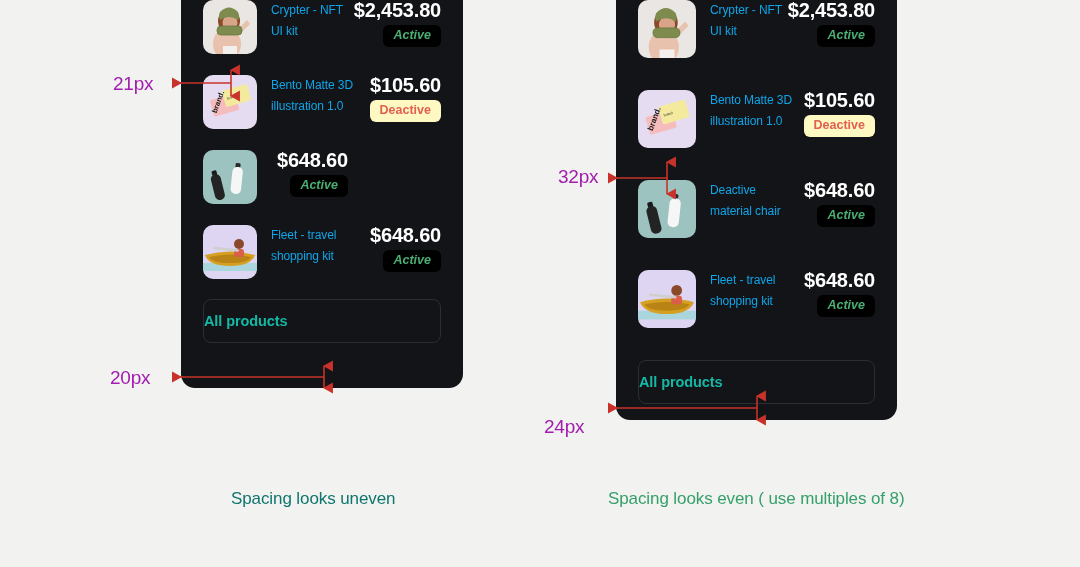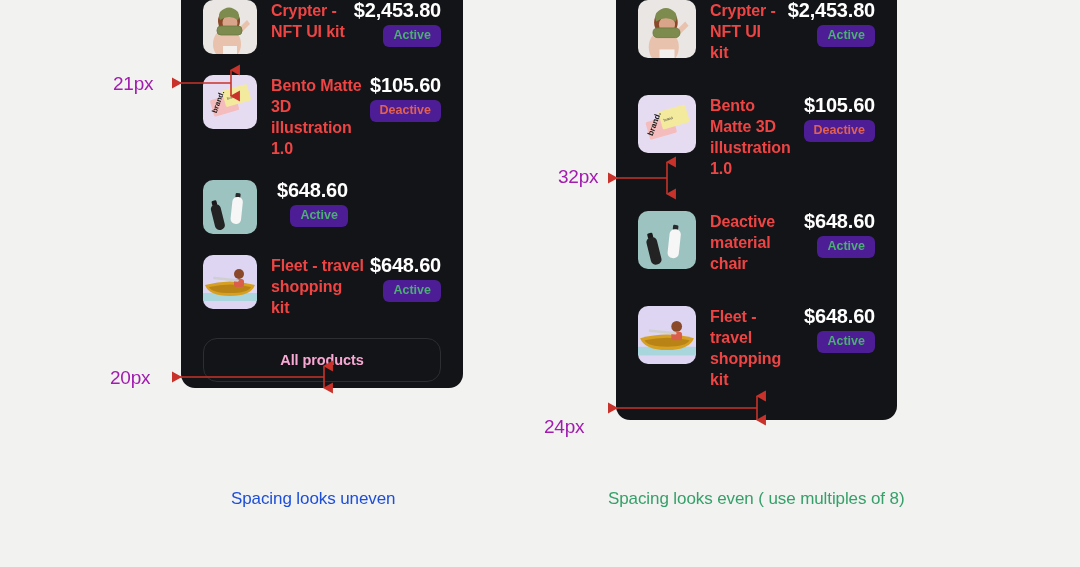--- a/index.html
+++ b/index.html
@@ -57,23 +57,23 @@
   .row-body {
     flex: 1 1 auto;
     display: flex;
     justify-content: space-between;
     align-items: flex-start;
     padding-left: 14px;
     min-width: 0;
   }
 
   .prod-title {
-    color: #ef4444;
-    font-size: 16px;
-    font-weight: bold;
+    color: #0ea5e9;
+    font-size: 12px;
+    font-weight: normal;
     line-height: 21px;
     letter-spacing: -0.1px;
     max-width: 112px;
   }
   .right .prod-title { max-width: 118px; }
 
   .price-col {
     text-align: right;
     flex: 0 0 auto;
     padding-left: 6px;
@@ -88,37 +88,37 @@
   }
   .badge {
     display: inline-block;
     margin-top: 4px;
     padding: 3px 10px 4px;
     border-radius: 6px;
     font-size: 12.5px;
     font-weight: bold;
     line-height: 15px;
   }
-  .badge.active   { background: #4c1d95; color: #4bae72; }
-  .badge.deactive { background: #4c1d95; color: #e2604f; }
+  .badge.active   { background: #000000; color: #4bae72; font-style: italic; }
+  .badge.deactive { background: #fef9c3; color: #e2604f; }
 
   
   .all-products-btn {
     display: block;
     width: 100%;
     box-sizing: border-box;
     background: transparent;
     border: 1px solid #2c2e33;
-    border-radius: 14px;
-    color: #f9a8d4;
+    border-radius: 8px;
+    color: #14b8a6;
     font-family: inherit;
     font-size: 14.5px;
     font-weight: bold;
     padding: 13px 0;
-    text-align: center;
+    text-align: left;
     letter-spacing: -0.1px;
   }
   .left  .btn-wrap { margin-top: -1px; }
   .right .btn-wrap { margin-top: 5px; }
 
   
   .ann-label {
     position: absolute;
     color: #a21caf;
     font-size: 19px;
@@ -133,21 +133,21 @@
     pointer-events: none;
   }
 
   
   .caption {
     position: absolute;
     font-size: 17px;
     white-space: nowrap;
     letter-spacing: -0.1px;
   }
-  .caption.bad  { color: #1d4ed8; left: 231px; top: 489px; }
+  .caption.bad  { color: #0f766e; left: 231px; top: 489px; }
   .caption.good { color: #36a06a; left: 608px; top: 489px; }
 </style>
 </head>
 <body>
 
 <div class="panel left">
   <div class="panel-inner">
 
     <div class="product-row">
       <div class="thumb">

